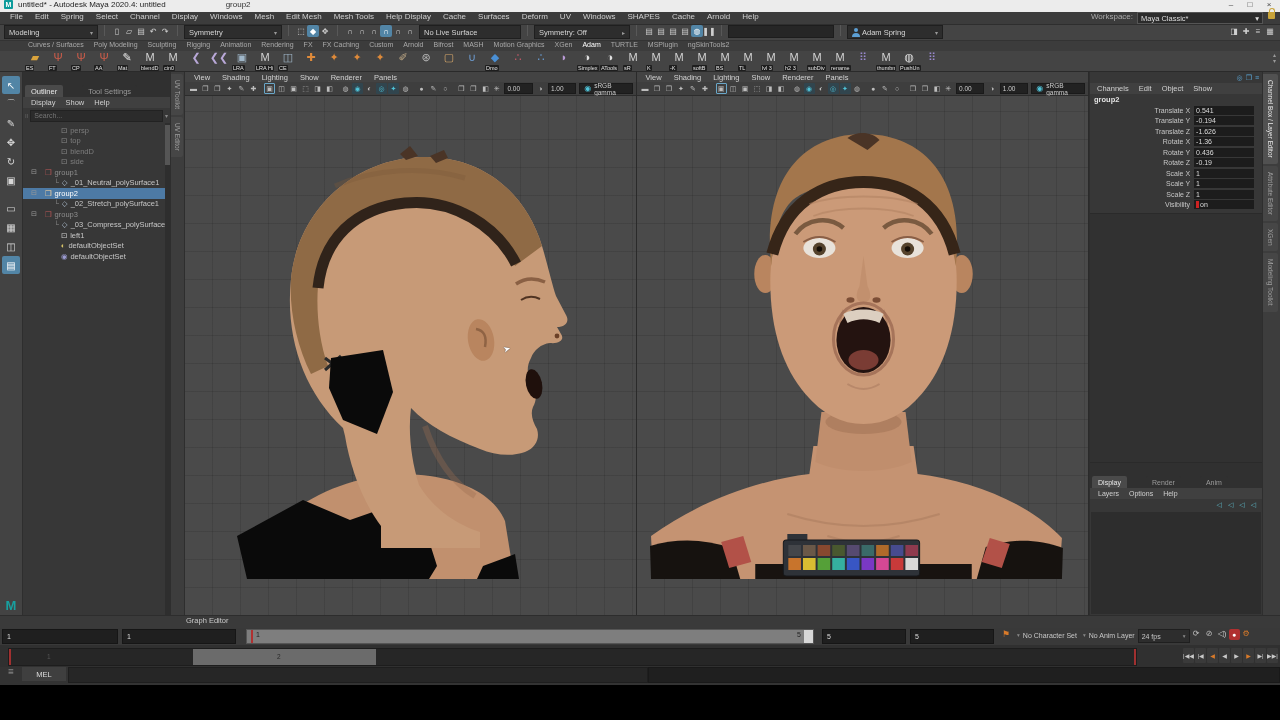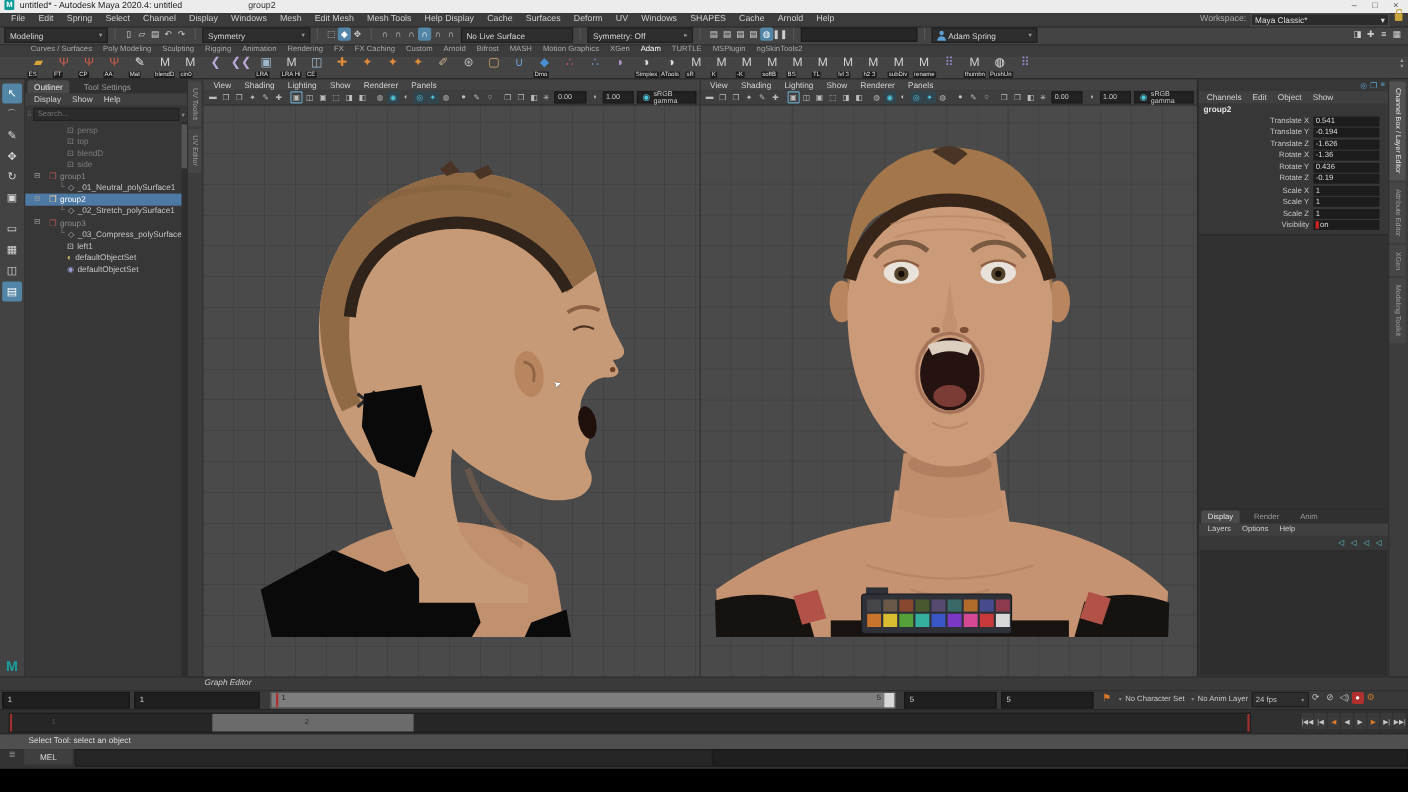--- a/index.html
+++ b/index.html
@@ -52,21 +52,21 @@
 
   
   .main{flex:0 0 543px;display:flex;background:#393939;}
   .toolbox{width:22px;background:#434343;display:flex;flex-direction:column;align-items:center;padding-top:4px;gap:1px;border-right:1px solid #2e2e2e;}
   .tool{width:18px;height:18px;display:flex;align-items:center;justify-content:center;font-size:10px;color:#d8d8d8;border-radius:2px;}
   .tool.active{background:#5285a6;color:#fff;}
   .tool-gap{height:8px;}
   .maya-logo{margin-top:auto;margin-bottom:2px;color:#18a0a0;font-weight:bold;font-size:13px;}
 
   .outliner{width:148px;background:#373737;display:flex;flex-direction:column;border-right:1px solid #2e2e2e;font-size:7.5px;}
-  .pane-tabs{display:flex;height:12px;background:#303030;gap:7px;padding:1px 2px 0 2px;}
+  .pane-tabs{display:flex;height:12px;background:#303030;gap:19px;padding:13px 2px 0 2px;}
   .pane-tab{padding:0 6px;display:flex;align-items:center;background:#303030;color:#9a9a9a;border-radius:2px 2px 0 0;}
   .pane-tab.active{background:#4a4a4a;color:#e8e8e8;}
   .pane-menus{display:flex;height:11px;align-items:center;gap:2px;padding-left:4px;background:#404040;}
   .pane-menu{padding:0 4px;color:#cfcfcf;}
   .search-row{display:flex;align-items:center;height:13px;background:#373737;padding:1px 2px;gap:2px;}
   .search-box{flex:1;height:10px;background:#2b2b2b;border:1px solid #222;color:#888;font-size:7px;
               font-family:"Liberation Sans",sans-serif;padding:0 3px;}
   .ol-rows{flex:1;position:relative;background:#373737;padding-top:2px;}
   .ol-row{height:10.5px;display:flex;align-items:center;gap:3px;color:#c6c6c6;white-space:nowrap;}
   .ol-row.dim .ol-label{color:#7d7d7d;}
@@ -117,21 +117,21 @@
   .chan-row.vis .chan-flag{display:block;}
   .cb-fill{flex:1;background:#313131;margin-top:3px;border-top:1px solid #2a2a2a;}
   .le{height:152px;display:flex;flex-direction:column;background:#373737;border-top:1px solid #2a2a2a;}
   .le-content{flex:1;background:#2d2d2d;margin:1px;}
   .le-icons{display:flex;justify-content:flex-end;gap:6px;padding:2px 6px;color:#5cb8c8;font-size:7px;}
 
   .vtabs.right{border-right:none;border-left:1px solid #2e2e2e;width:17px;}
   .vtabs.right .vtab{width:15px;}
 
   
-  .graphbar{height:13px;background:#3a3a3a;font-size:7.5px;color:#c9c9c9;border-top:1px solid #2d2d2d;font-style:italic;}
+  .graphbar{height:13px;background:#3a3a3a;font-size:7.5px;color:#c9c9c9;border-top:1px solid #2d2d2d;}
   .graphbar span{margin-left:186px;}
 
   
   .timerow{height:17px;background:#393939;font-size:7px;gap:0;padding:1px 2px;}
   .t-field{height:13px;background:#1f1f1f;border:1px solid #161616;color:#ddd;display:flex;align-items:center;padding:0 4px;margin-right:4px;}
   .t-f1{width:106px;}.t-f2{width:104px;margin-right:10px;}
   .t-slider{width:566px;height:13px;background:#7e7e7e;border:1px solid #555;position:relative;margin-right:8px;}
   .t-playhead{position:absolute;left:4px;top:0;width:2px;height:100%;background:#b03030;}
   .t-cur{position:absolute;left:9px;top:1px;color:#222;}
   .t-end{position:absolute;right:12px;top:1px;color:#222;}
@@ -1054,23 +1054,20 @@
         <span class="pb">|◀</span>
         <span class="pb key">◀</span>
         <span class="pb">◀</span>
         <span class="pb">▶</span>
         <span class="pb key">▶</span>
         <span class="pb">▶|</span>
         <span class="pb">▶▶|</span>
       </div>
   </div>
 
-  <div class="row helpline">
-    <span>Select Tool: select an object</span>
-  </div>
 
   <div class="row melrow">
     <span class="mel-icon">≣</span>
     <span class="mel-tab">MEL</span>
     <span class="mel-input"></span>
     <span class="mel-out"></span>
   </div>
 
   <div class="blackbar"></div>
 </div>

